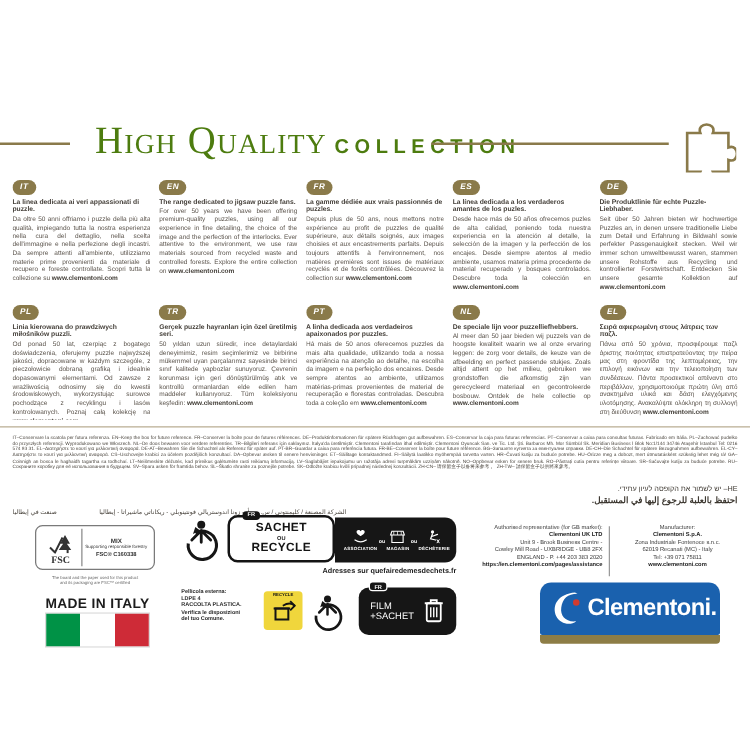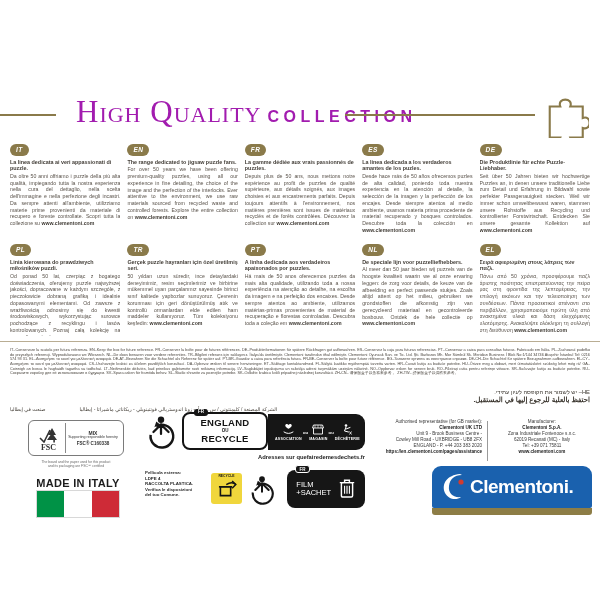--- a/index.html
+++ b/index.html
@@ -6,21 +6,21 @@
   html,body { background:#fff; }
   #canvas {
     position:relative; width:600px; height:600px; background:#ffffff;
     font-family:"Liberation Sans", sans-serif; color:#463f37; overflow:hidden;
   }
   
   .header { position:absolute; top:92px; left:0; width:600px; height:50px; }
   .rule { position:absolute; top:22px; height:2px; background:#8a7a4a; }
   .rule-left { left:0; width:56px; }
   .rule-right { left:345px; width:190px; }
-  .title { position:absolute; left:76px; top:2px; white-space:nowrap; color:#a21caf; }
+  .title { position:absolute; left:76px; top:2px; white-space:nowrap; color:#4d7c0f; }
   .title .hq { font-family:"Liberation Serif", serif; font-variant:small-caps; font-size:31px; letter-spacing:1px; }
   .title .col { font-size:16px; font-weight:bold; letter-spacing:4.5px; margin-left:6px; }
   .puzzle-icon { position:absolute; left:543px; top:2px; }
   
   .lang-row { position:absolute; left:10px; width:580px; display:grid; grid-template-columns:repeat(5,1fr); column-gap:7px; }
   .row1 { top:138px; height:96px; }
   .row2 { top:238px; height:98px; }
   .lang-block { overflow:hidden; }
   .badge { display:inline-block; background:#8a7a4a; color:#fff; font-size:6.5px; font-weight:bold; font-style:italic; padding:2px 6px 2.5px; border-radius:8px; letter-spacing:.5px; }
   .lead { font-size:5.4px; line-height:1.2; font-weight:bold; margin:3px 0 1px; color:#45403a; }
@@ -62,21 +62,21 @@
   .recycle-yellow { position:absolute; left:211px; top:473px; width:31px; height:31px; background:#f0d63c; border-radius:3px; display:flex; flex-direction:column; align-items:center; padding-top:1px; }
   .recycle-yellow .rlabel { font-size:3.4px; font-weight:bold; color:#141414; }
   .film-badge { position:absolute; left:287px; top:470px; width:78px; height:38px; background:#161616; border-radius:8px; display:flex; align-items:center; justify-content:space-around; padding:0 6px; }
   .film-badge .fr-tab { position:absolute; top:-5px; left:8px; background:#161616; border:1px solid #fff; color:#fff; font-size:4.5px; font-weight:bold; padding:.5px 3.5px; border-radius:3px; }
   .film-badge .ftext { color:#fff; font-weight:normal; font-size:7.5px; line-height:1.05; }
   
   .ukrep { position:absolute; left:366px; top:419px; width:116px; text-align:right; font-size:4.6px; line-height:1.32; color:#3a3a3a; }
   .ukrep .b, .mfr .b { font-weight:bold; color:#222; }
   .vdiv { position:absolute; left:487px; top:421px; width:1px; height:40px; background:#9a9a9a; }
   .mfr { position:absolute; left:492px; top:419px; width:100px; text-align:center; font-size:4.6px; line-height:1.32; color:#3a3a3a; }
-  .clem-logo { position:absolute; left:432px; top:466px; width:160px; }
+  .clem-logo { position:absolute; left:432px; top:466px; width:144px; }
   .clem-blue { height:42px; background:#1a61ae; border-radius:9px 9px 2px 2px; display:flex; align-items:center; padding-left:8px; }
   .clem-gold { height:7px; background:#8d7d46; border-radius:0 0 3px 3px; }
   .clem-text { color:#fff; font-weight:bold; font-size:19px; letter-spacing:-.5px; margin-left:4px; font-family:"Liberation Sans", sans-serif; }
 </style>
 </head>
 <body>
 
 <div id="canvas">
 
   <div class="header">
@@ -188,21 +188,21 @@
     <svg width="34" height="36" viewBox="0 0 36 38">
       <circle cx="18" cy="6" r="3.4" fill="#161616"></circle>
       <path d="M18,11 l-8,8 M18,11 l8,8 M18,11 v10" stroke="#161616" stroke-width="2.4" fill="none" stroke-linecap="round"></path>
       <path d="M7,22 a12,12 0 1 0 6,-9" fill="none" stroke="#161616" stroke-width="2.6"></path>
       <path d="M13,8 l4,3 l-6,3 z" fill="#161616"></path>
     </svg>
   </span>
 
   <div class="donnez">
     <span class="fr-tab">FR</span>
-    <span class="big">ENGLAND</span>
+    <span class="big">SACHET</span>
     <span class="ou">OU</span>
     <span class="big">RECYCLE</span>
   </div>
 
   <div class="options-bar">
     <div class="opt">
       <svg width="13" height="13" viewBox="0 0 26 26">
         <path d="M13,4 c-1.8,-3.2 -6.5,-2.2 -6.5,1 c0,3.2 6.5,6.5 6.5,6.5 c0,0 6.5,-3.3 6.5,-6.5 c0,-3.2 -4.7,-4.2 -6.5,-1 z" fill="#fff"></path>
         <path d="M4,18 q9,6 18,0" stroke="#fff" stroke-width="2" fill="none" stroke-linecap="round"></path>
       </svg>

